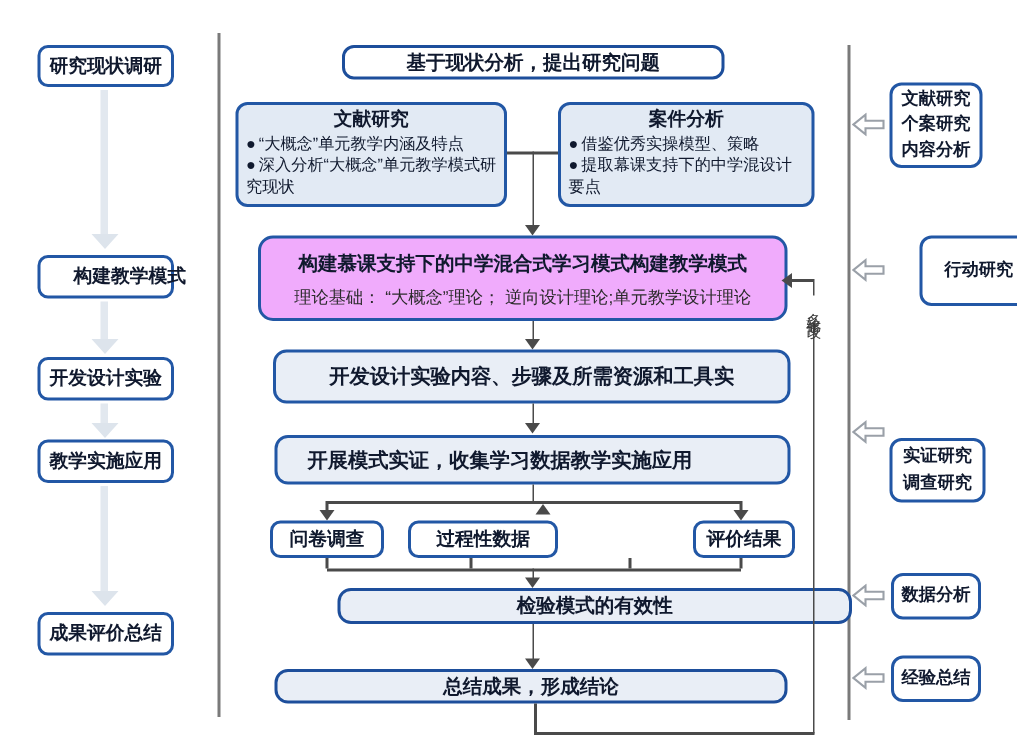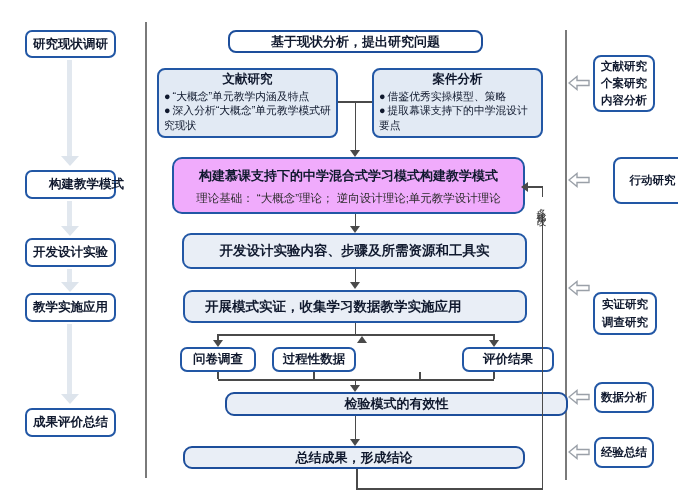--- a/index.html
+++ b/index.html
@@ -95,22 +95,22 @@
 
   <div class="vline" style="left:354.5px;top:323px;height:11px;"></div>
   <div class="hline" style="left:218px;top:334px;width:276px;"></div>
   <div class="vline" style="left:217.25px;top:334px;height:7px;"></div>
   <div class="ah ah-down" style="left:213px;top:340px;"></div>
   <div class="vline" style="left:493.25px;top:334px;height:7px;"></div>
   <div class="ah ah-down" style="left:489px;top:340px;"></div>
   <div class="ah ah-up" style="left:357px;top:336px;"></div>
 
   <div class="box" style="left:180px;top:347px;width:76px;height:25px;font-size:12.5px;">问卷调查</div>
-  <div class="box" style="left:272px;top:347px;width:84px;height:25px;font-size:12.5px;text-align:right;">过程性数据</div>
-  <div class="box" style="left:462px;top:347px;width:92px;height:25px;font-size:12.5px;">评价结果</div>
+  <div class="box" style="left:272px;top:347px;width:100px;height:25px;font-size:12.5px;text-align:right;">过程性数据</div>
+  <div class="box" style="left:462px;top:347px;width:68px;height:25px;font-size:12.5px;">评价结果</div>
 
   <div class="vline" style="left:217.25px;top:372px;height:7px;"></div>
   <div class="vline" style="left:313.25px;top:372px;height:7px;"></div>
   <div class="vline" style="left:419.25px;top:372px;height:7px;"></div>
   <div class="vline" style="left:493.25px;top:372px;height:7px;"></div>
   <div class="hline" style="left:218px;top:379px;width:276px;"></div>
   <div class="vline" style="left:354.5px;top:379px;height:7px;"></div>
   <div class="ah ah-down" style="left:350px;top:385px;"></div>
 
   <div class="box fill thick" style="left:182px;top:392px;width:343px;height:24px;font-size:13px;border-radius:9px;margin-left:43px;">检验模式的有效性</div>

